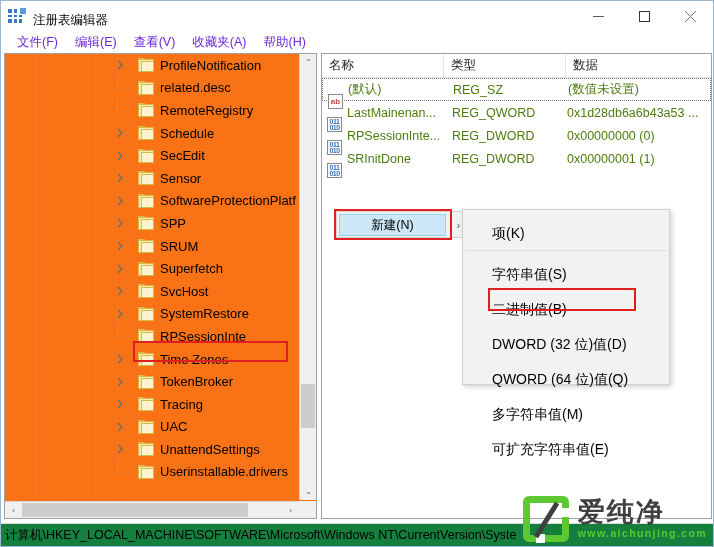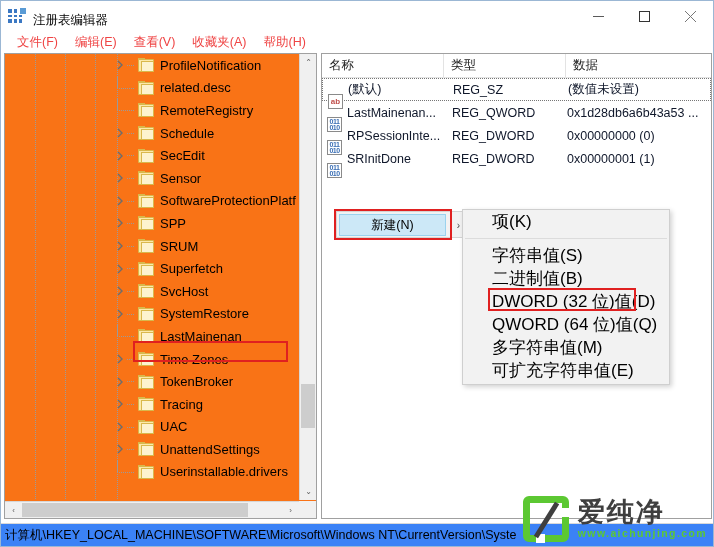--- a/index.html
+++ b/index.html
@@ -90,21 +90,21 @@
     left: 0; top: 30px;
     width: 712px; height: 22px;
     background: #ffffff;
     display: flex;
     align-items: center;
     padding-left: 8px;
     box-sizing: border-box;
   }
   .menu-item {
     font-size: 12.5px;
-    color: #ef4444;
+    color: #6d28d9;
     padding: 2px 9px 2px 8px;
     white-space: nowrap;
   }
 
   
   .tree-pane {
     position: absolute;
     left: 3px; top: 52px;
     width: 313px; height: 466px;
     background: #f97316;
@@ -336,21 +336,21 @@
   }
   .val-icon.bin {
     color: #3b6fb5;
     font-weight: bold;
     padding-top: 1px;
     letter-spacing: -0.5px;
   }
   .cell {
     position: absolute;
     font-size: 12.5px;
-    color: #0f172a;
+    color: #4d7c0f;
     white-space: nowrap;
   }
   .cell.name { left: 25px; }
   .cell.type { left: 130px; }
   .cell.data { left: 245px; }
 
   
   .ctx-parent {
     position: absolute;
     left: 335px; top: 210px;
@@ -394,36 +394,37 @@
     border: 1px solid #cfcfcf;
     box-sizing: border-box;
     box-shadow: 2px 2px 5px rgba(0,0,0,0.18);
   }
   .ctx-sub .item {
     position: relative;
     height: 23px;
     display: flex;
     align-items: center;
     padding-left: 29px;
-    font-size: 17px;
+    font-size: 14px;
     color: #000000;
     white-space: nowrap;
+    margin-top: 12px;
   }
   .ctx-sub .sep {
     height: 1px;
     margin: 5px 2px 5px 2px;
     background: #dcdcdc;
   }
 
   
   .statusbar {
     position: absolute;
     left: 0; bottom: 0;
     width: 712px; height: 23px;
-    background: #3b82f6;
+    background: #15803d;
     border-top: 1px solid #d9d9d9;
     box-sizing: border-box;
     display: flex;
     align-items: center;
     padding-left: 4px;
     overflow: hidden;
   }
   .status-text {
     font-size: 12.5px;
     color: #000000;
@@ -705,21 +706,21 @@
           </div>
           <div class="tree-row">
             <span class="elbow-v"></span>
             <span class="elbow"></span>
             <span class="tie"></span>
             <span class="folder">
               <span class="tab"></span>
               <span class="back"></span>
               <span class="front"></span>
             </span>
-            <span class="tree-label">LastMainenan</span>
+            <span class="tree-label">RPSessionInte</span>
           </div>
           <div class="tree-row">
             <span class="twisty">
               <svg width="8" height="10" viewBox="0 0 8 10">
                 <polyline points="2,1 6,5 2,9" fill="none" stroke="#6d6d6d" stroke-width="1.4"></polyline>
               </svg>
             </span>
             <span class="tie"></span>
             <span class="folder">
               <span class="tab"></span>

